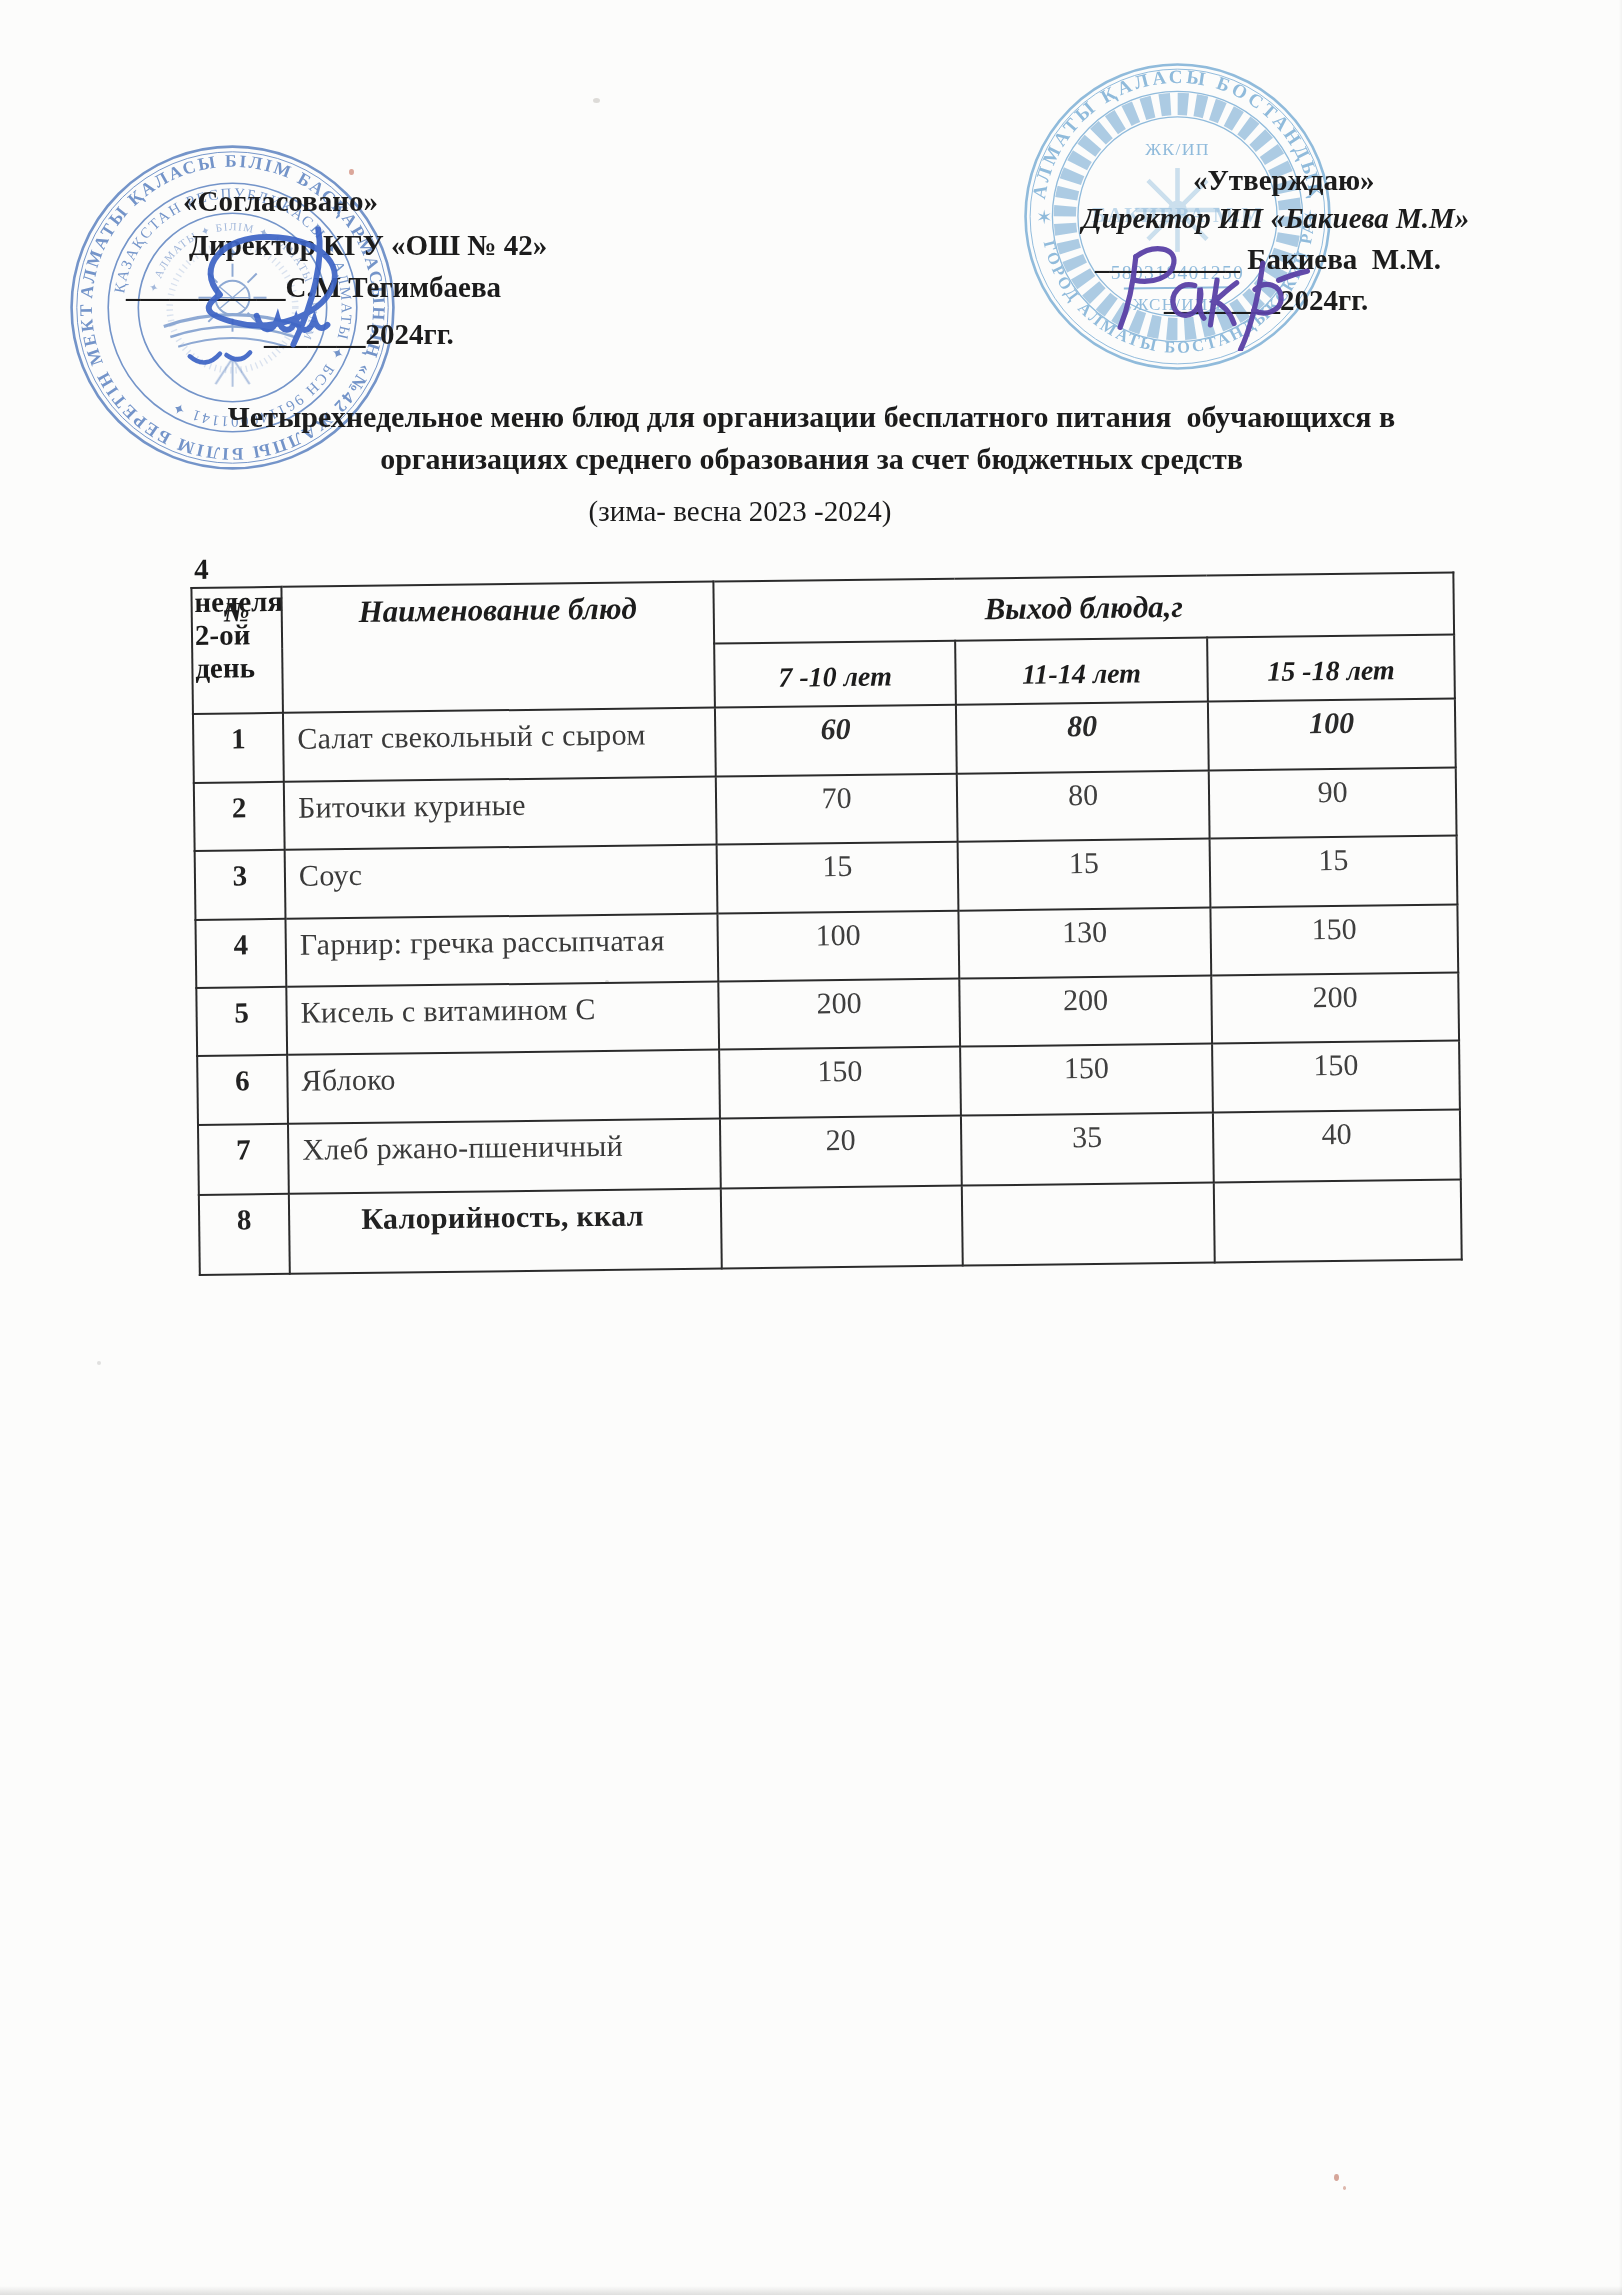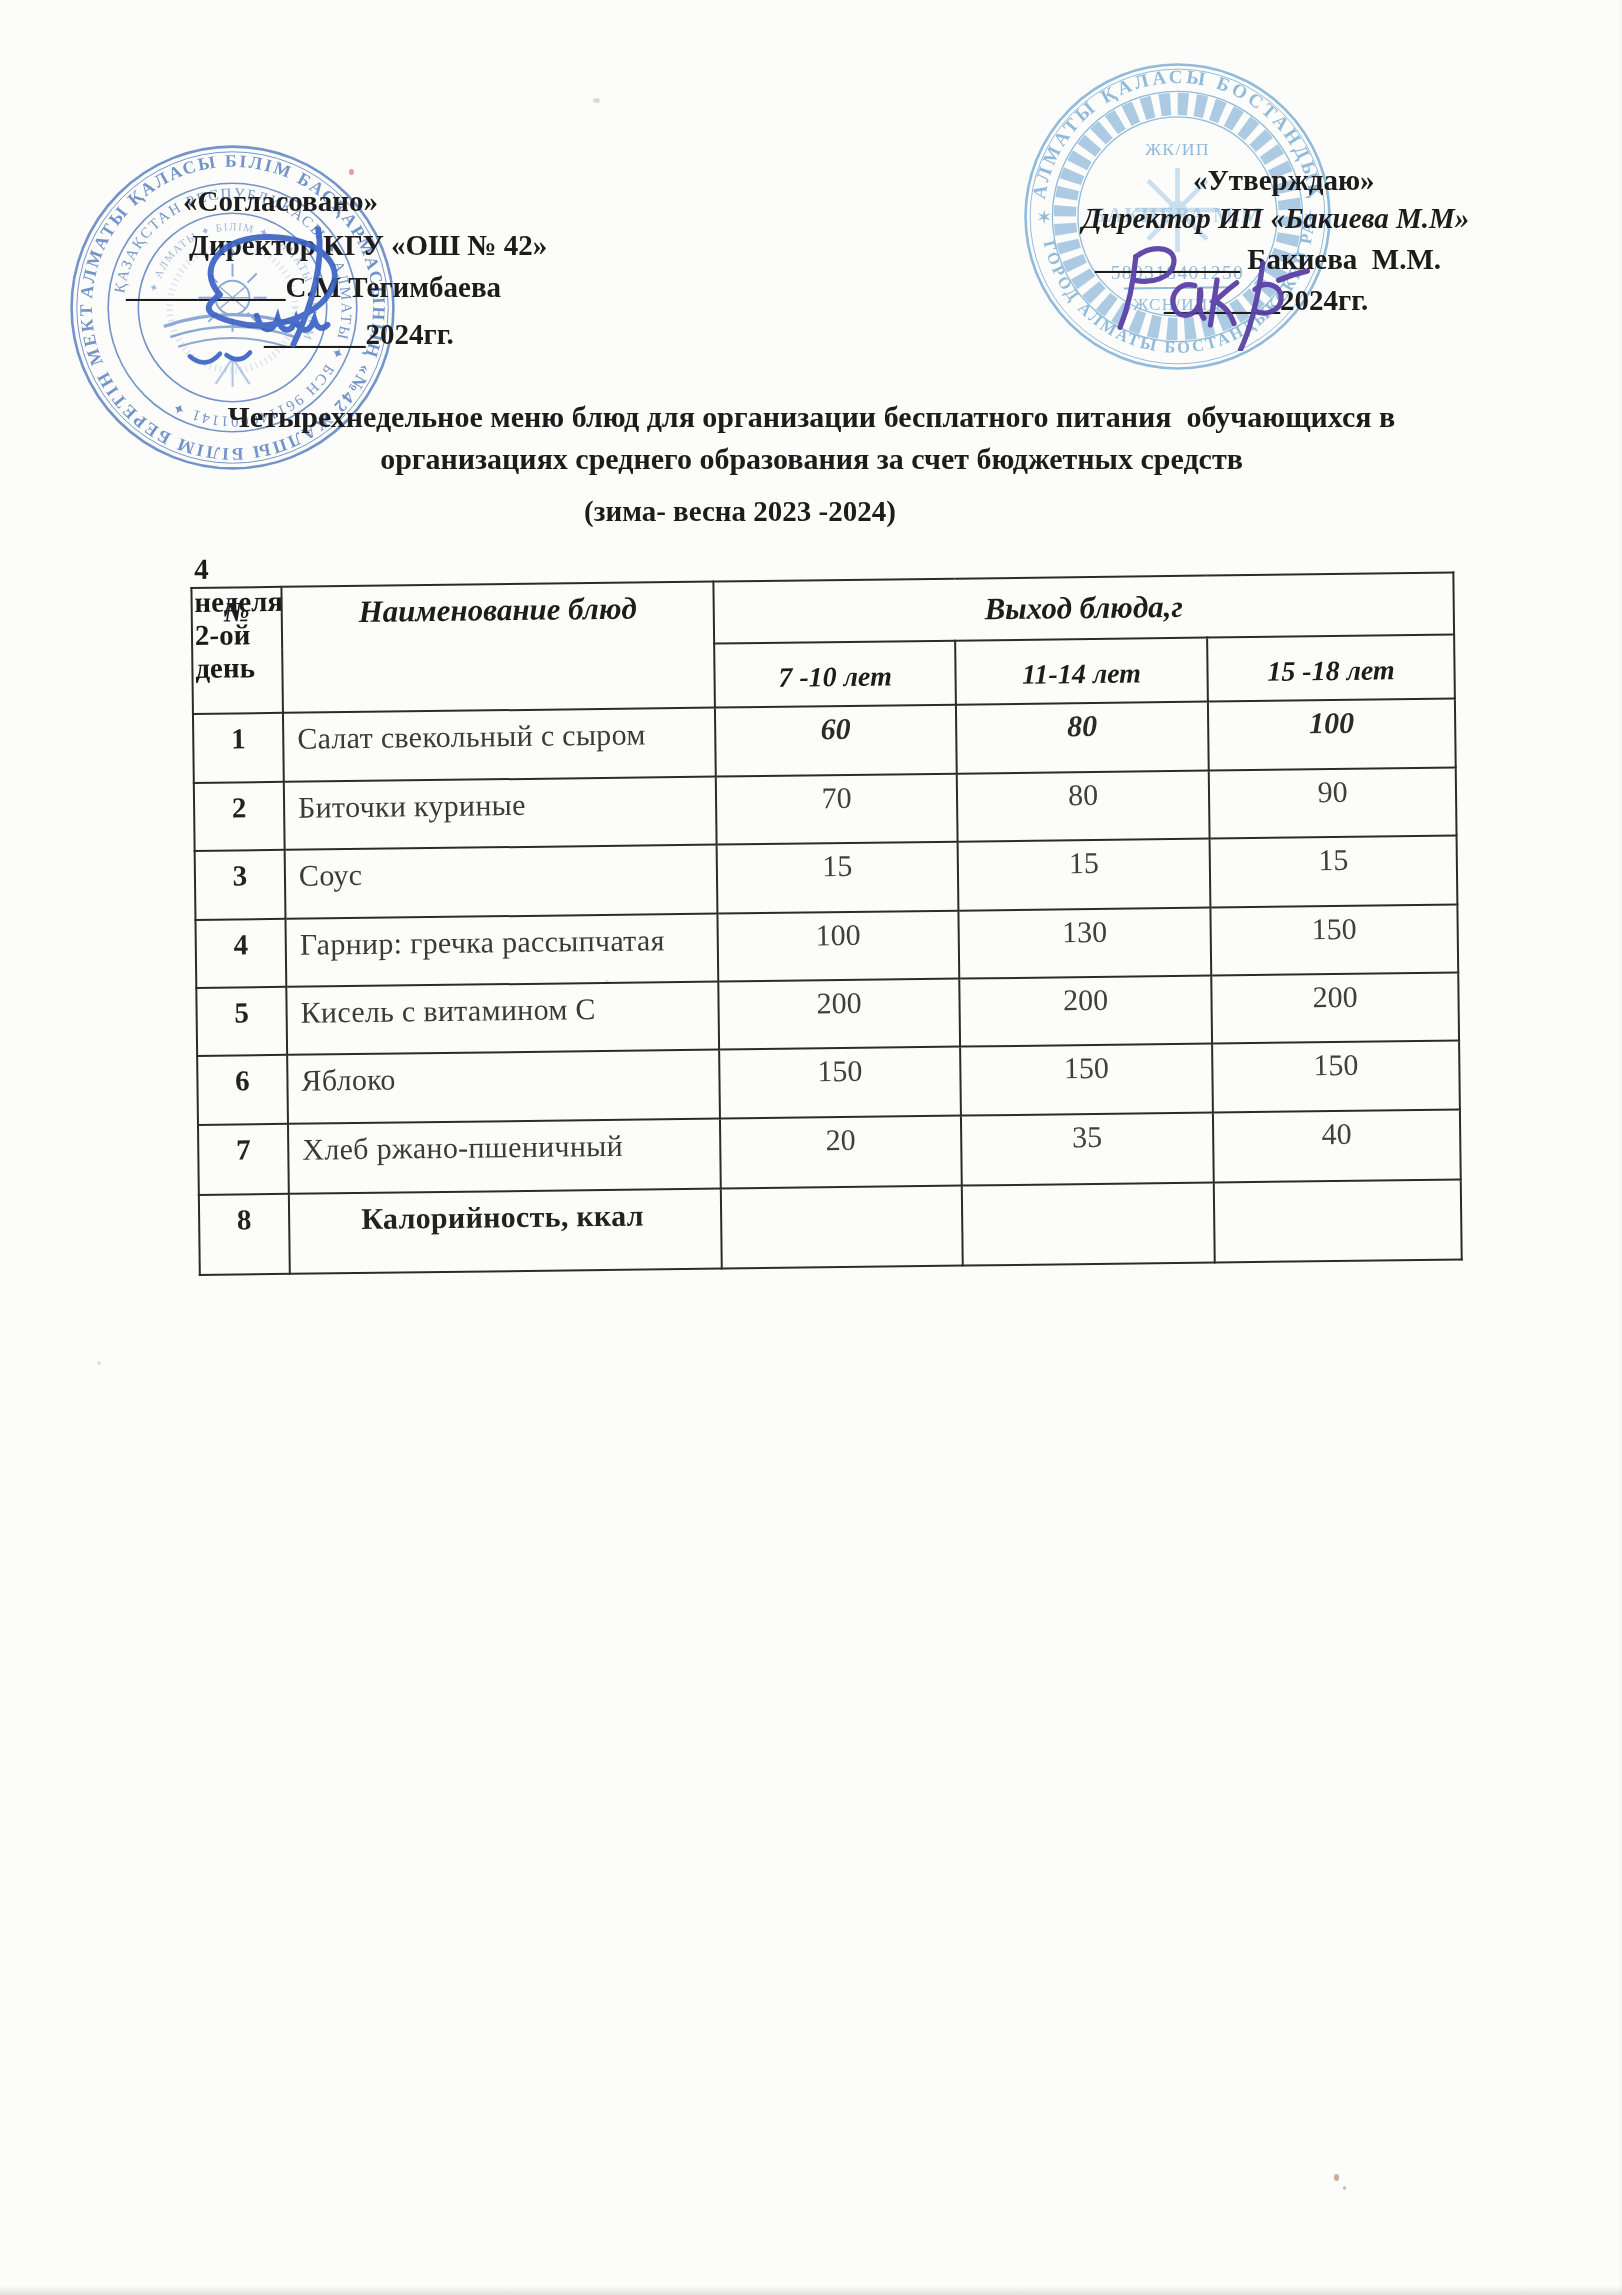--- a/index.html
+++ b/index.html
@@ -12,21 +12,21 @@
   .keepsp{white-space:pre;text-align:center;}
 
   
   .appr-line{position:absolute;font-weight:bold;font-size:29px;line-height:1.1;color:#1c1c1c;z-index:3;}
   .us{letter-spacing:0;}
 
   
   .doc-title{position:absolute;left:0;top:0;width:1623px;text-align:center;z-index:3;}
   .doc-title .t1{position:absolute;left:0;width:1623px;top:400px;font-weight:bold;font-size:30px;}
   .doc-title .t2{position:absolute;left:0;width:1623px;top:442px;font-weight:bold;font-size:30px;}
-  .doc-title .t3{position:absolute;left:0;width:1480px;top:495px;font-weight:bold;font-size:29px;}
+  .doc-title .t3{position:absolute;left:0;width:1480px;top:495px;font-weight:normal;font-size:29px;}
 
   
   .table-wrap{position:absolute;left:190px;top:553px;transform:rotate(-0.7deg);transform-origin:0 0;z-index:3;}
   .section-heading{position:absolute;left:3.9px;top:0px;font-weight:bold;font-size:29px;color:#1a1a1a;}
   table.menu{border-collapse:collapse;table-layout:fixed;width:1261px;position:absolute;left:0px;top:34px;}
   table.menu td,table.menu th{border:2px solid #2b2b2b;vertical-align:top;overflow:hidden;}
   .r-h1{height:62px;}  .r-h2{height:64px;}
   .r-d1{height:69px;} .r-d2{height:68px;} .r-d3{height:69px;} .r-d4{height:68px;}
   .r-d5{height:68px;} .r-d6{height:69px;} .r-d7{height:70px;} .r-d8{height:80px;}
   .h-no{font-style:italic;font-weight:bold;font-size:28px;text-align:center;padding-top:7.9px;}

